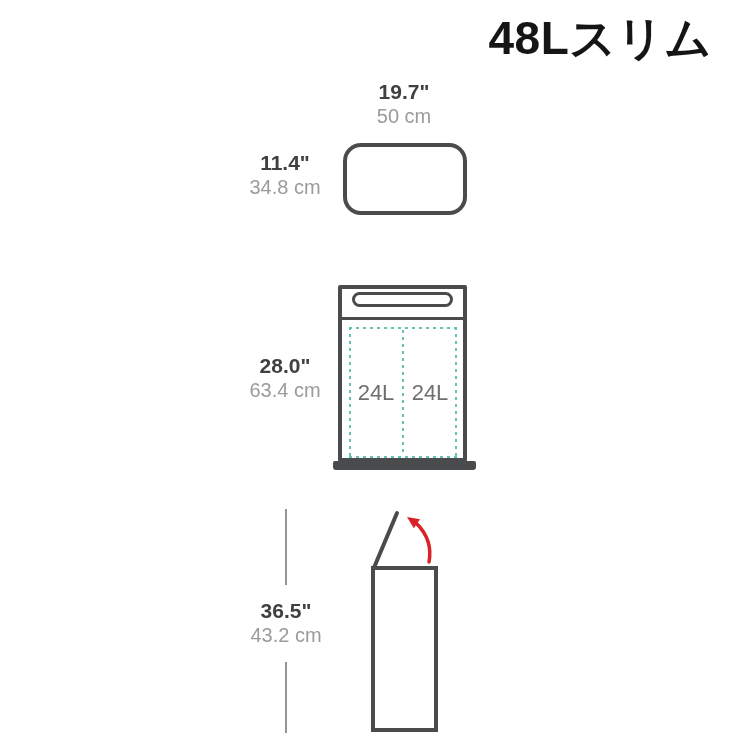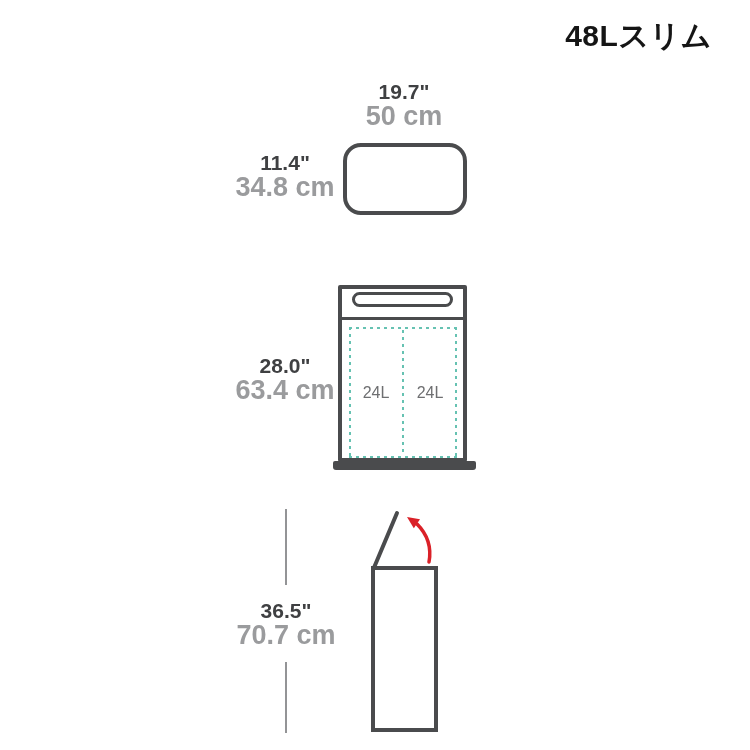--- a/index.html
+++ b/index.html
@@ -15,37 +15,37 @@
   html,body{margin:0;padding:0;background:#fff;}
   .stage{
     position:relative;
     width:750px;height:750px;
     background:var(--bg);
     overflow:hidden;
     font-family:"Liberation Sans", sans-serif;
   }
   .title{
     position:absolute;
-    top:16px;right:38px;
-    font-size:30px;
+    top:8px;right:38px;
+    font-size:46px;
     font-weight:700;
     color:#151515;
     letter-spacing:0.5px;
     white-space:nowrap;
   }
   
   .dim{
     position:absolute;
     text-align:center;
     line-height:25px;
     white-space:nowrap;
     transform:translateX(-50%);
   }
   .dim .in{color:var(--text-dark);font-size:21px;font-weight:600;}
-  .dim .cm{color:var(--text-gray);font-size:27px;font-weight:700;}
+  .dim .cm{color:var(--text-gray);font-size:20px;font-weight:400;}
   .t-width{left:404px;top:79px;}
   .t-depth{left:285px;top:150px;}
   .f-height{left:285px;top:353px;}
   .s-height{left:286px;top:598px;}
 
   
   .topview-outline{
     position:absolute;
     left:343px;top:143px;
     width:124px;height:72px;
@@ -89,21 +89,21 @@
   .dash-v{background:repeating-linear-gradient(180deg, var(--teal) 0 3px, transparent 3px 7px);width:2px;}
   .edge-top{position:absolute;left:0;right:0;top:0;}
   .edge-bottom{position:absolute;left:0;right:0;bottom:0;}
   .edge-left{position:absolute;left:0;top:0;bottom:0;}
   .edge-right{position:absolute;right:0;top:0;bottom:0;}
   .divider{position:absolute;left:53px;top:3px;bottom:3px;}
   .bucket{
     flex:1;
     display:flex;align-items:center;justify-content:center;
     color:var(--capacity);
-    font-size:16px;
+    font-size:22px;
   }
   .plinth{
     position:absolute;
     left:333px;top:461px;
     width:143px;height:9px;
     background:var(--outline);
     border-radius:2px 2px 3px 3px;
   }
 
   
@@ -155,21 +155,21 @@
       <div class="dash-v edge-right"></div>
       <div class="dash-v divider"></div>
       <div class="bucket">24L</div>
       <div class="bucket">24L</div>
     </div>
   </div>
   <div class="plinth"></div>
 
   <div class="dim s-height">
     <div class="in">36.5"</div>
-    <div class="cm">70.7 cm</div>
+    <div class="cm">43.2 cm</div>
   </div>
   <div class="dimline seg1"></div>
   <div class="dimline seg2"></div>
   <div class="sideview"></div>
   <svg class="lid-svg" viewBox="0 0 90 75">
     <line x1="18" y1="70" x2="42" y2="13" stroke="var(--outline)" stroke-width="4" stroke-linecap="round"></line>
     <path d="M 74 62 Q 78 40 62 24" fill="none" stroke="var(--red)" stroke-width="3.5" stroke-linecap="round"></path>
     <polygon points="52,17 65,19.2 58.8,28.3" fill="var(--red)"></polygon>
   </svg>
 

